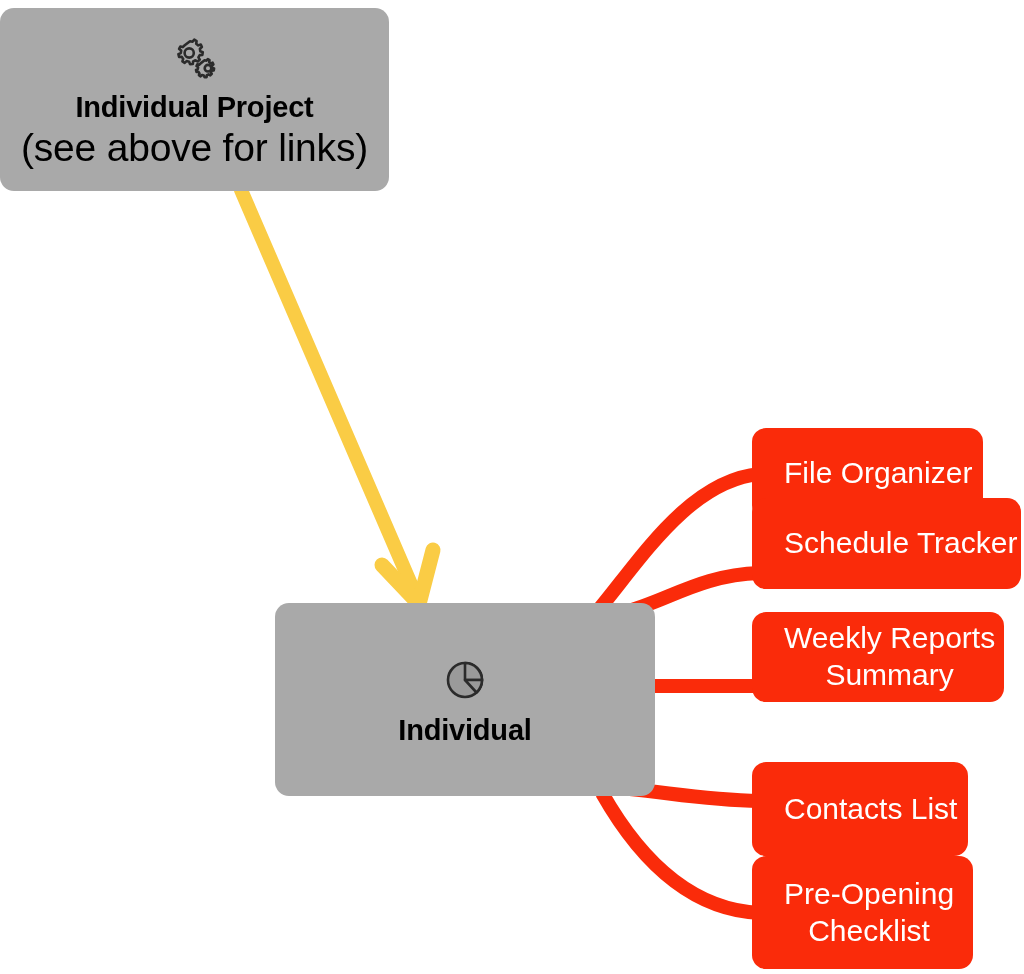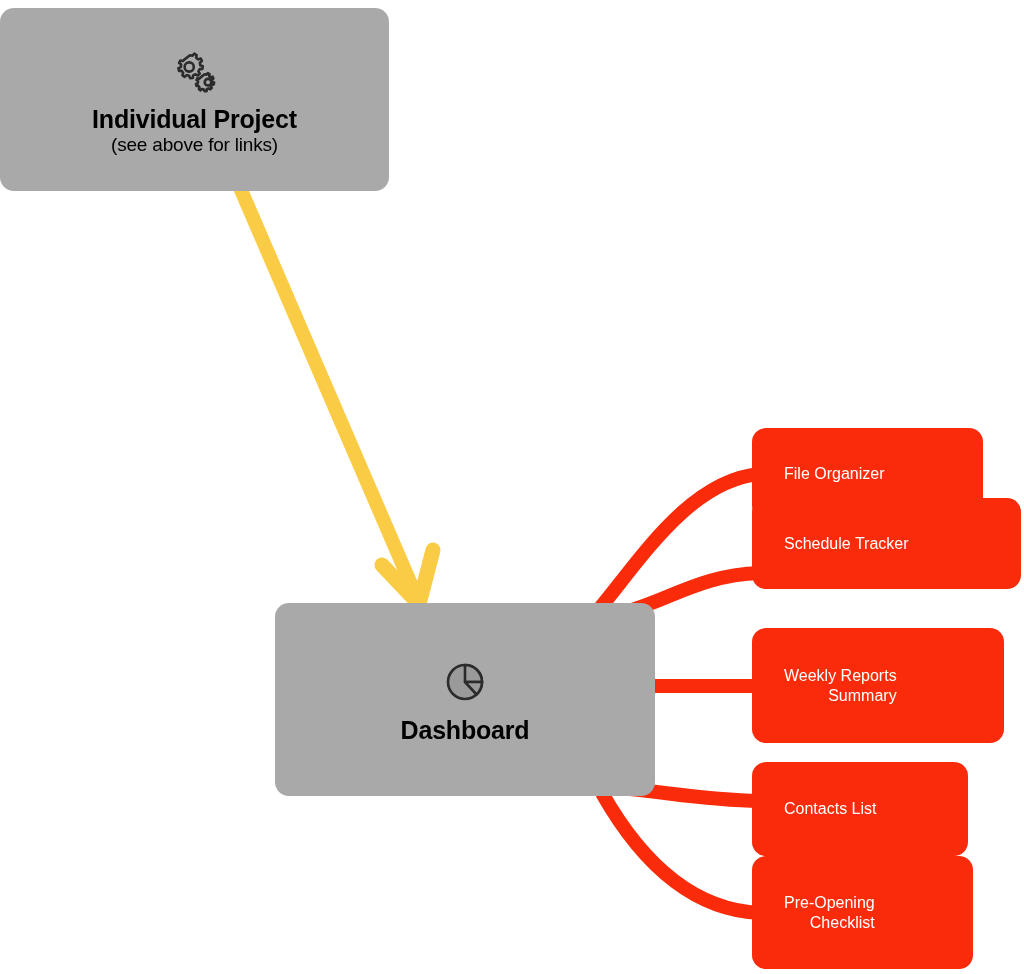--- a/index.html
+++ b/index.html
@@ -46,58 +46,58 @@
     color: #ffffff;
     align-items: flex-start;
     justify-content: center;
   }
   .node-icon {
     display: block;
     line-height: 0;
   }
   .node-title {
     font-weight: bold;
-    font-size: 25px;
+    font-size: 29px;
     line-height: 1.16;
     text-align: center;
     letter-spacing: -0.2px;
     white-space: nowrap;
   }
   .node-sub {
     font-weight: normal;
-    font-size: 19px;
+    font-size: 39px;
     line-height: 1.16;
     text-align: center;
     letter-spacing: -0.2px;
     white-space: nowrap;
   }
   .red-label {
-    font-size: 16px;
+    font-size: 30px;
     font-weight: normal;
     line-height: 1.22;
-    text-align: right;
+    text-align: center;
     white-space: pre-line;
   }
 
   
   #node-individual-project {
     left: 0px;  top: 8px;  width: 389px;  height: 183px;
     padding-top: 8px;
   }
   #node-individual-project .node-icon { margin-bottom: 10px; }
 
   #node-dashboard {
     left: 275px; top: 603px; width: 380px; height: 193px;
     padding-top: 6px;
   }
   #node-dashboard .node-icon { margin-bottom: 12px; }
 
   #node-file-organizer   { left: 752px; top: 428px; width: 231px; height: 91px;  padding-left: 32px; }
   #node-schedule-tracker { left: 752px; top: 498px; width: 269px; height: 91px;  padding-left: 32px; }
-  #node-weekly-reports   { left: 752px; top: 628px; width: 252px; height: 115px; padding-left: 32px; }
+  #node-weekly-reports   { left: 752px; top: 612px; width: 252px; height: 90px; padding-left: 32px; }
   #node-contacts-list    { left: 752px; top: 762px; width: 216px; height: 94px;  padding-left: 32px; }
   #node-pre-opening      { left: 752px; top: 856px; width: 221px; height: 113px; padding-left: 32px; }
 </style>
 </head>
 <body>
 
 <div id="canvas">
 
   <svg id="edges" viewBox="0 0 1024 974" width="1024" height="974" xmlns="http://www.w3.org/2000/svg">
 
@@ -133,21 +133,21 @@
   </div>
 
   <div class="node node-gray" id="node-dashboard">
     <span class="node-icon">
       <svg width="44" height="44" viewBox="0 0 44 44" xmlns="http://www.w3.org/2000/svg">
         <circle cx="22" cy="22" r="17" fill="#9a9a9a" stroke="#2b2b2b" stroke-width="2.6"></circle>
         <path d="M22 22 L22 5 A17 17 0 0 1 39 22 Z" fill="#9a9a9a" stroke="#2b2b2b" stroke-width="2.6" stroke-linejoin="round"></path>
         <path d="M22 22 L39 22 A17 17 0 0 1 33.5 34.5 Z" fill="#9a9a9a" stroke="#2b2b2b" stroke-width="2.6" stroke-linejoin="round"></path>
       </svg>
     </span>
-    <div class="node-title">Dashboard</div>
+    <div class="node-title">Individual</div>
   </div>
 
   <div class="node node-red" id="node-file-organizer">
     <span class="red-label">File Organizer</span>
   </div>
 
   <div class="node node-red" id="node-schedule-tracker">
     <span class="red-label">Schedule Tracker</span>
   </div>
 

